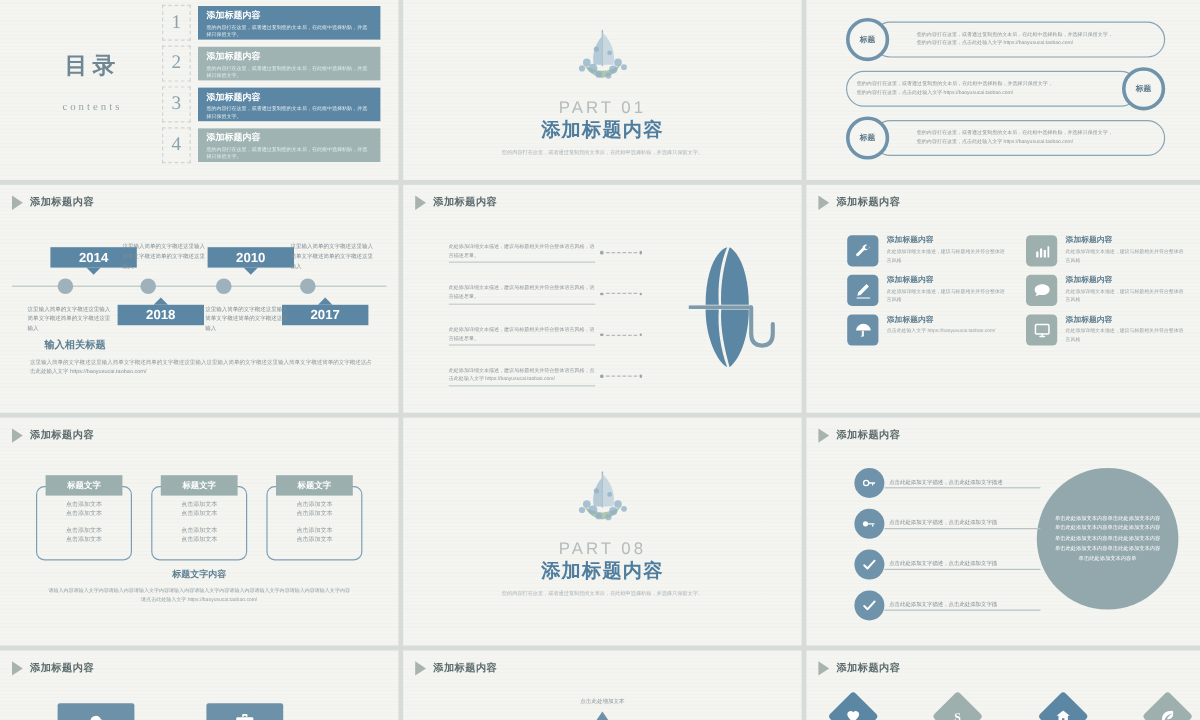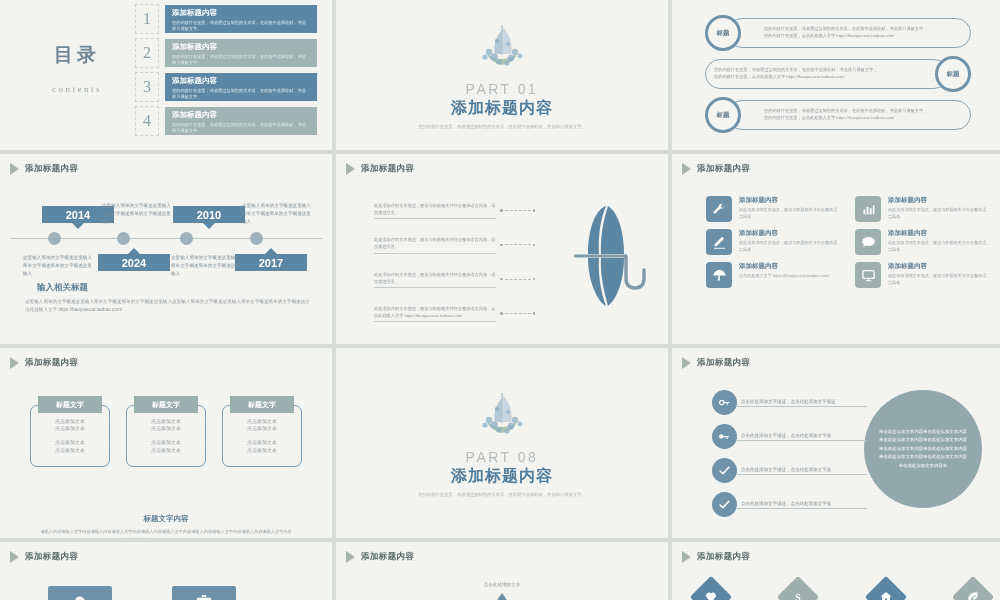--- a/index.html
+++ b/index.html
@@ -86,21 +86,21 @@
   .ig-tile{width:26px;height:26px;border-radius:4px;display:flex;align-items:center;justify-content:center;flex:0 0 auto;}
   .ig-t{font-size:6.5px;font-weight:bold;color:#5f7f92;}
   .ig-d{font-size:4.1px;color:#97a3a7;line-height:1.6;margin-top:2px;}
 
   
   .cards{position:absolute;left:30px;right:30px;top:48px;display:flex;justify-content:space-between;}
   .card{position:relative;width:80px;}
   .card-h{position:relative;width:64px;height:17px;margin:0 auto;background:#9bb0ae;color:#fff;font-size:7px;font-weight:bold;display:flex;align-items:center;justify-content:center;z-index:2;}
   .card-b{margin-top:-8px;height:62px;border:1.2px solid #7d9fb5;border-radius:7px;display:flex;flex-direction:column;align-items:center;justify-content:center;gap:6px;box-sizing:border-box;}
   .card-ln{font-size:5px;color:#8e9a9e;line-height:1.55;text-align:center;}
-  .c-foot{position:absolute;left:40px;right:40px;top:126px;text-align:center;margin-top:40px;}
+  .c-foot{position:absolute;left:40px;right:40px;top:126px;text-align:center;}
   .c-ft{font-size:7.5px;font-weight:bold;color:#5e7f92;}
   .c-fb{font-size:4.2px;color:#93a0a4;line-height:1.8;margin-top:4px;}
 
   
   .cl{position:absolute;left:40px;top:42px;display:flex;flex-direction:column;gap:9px;}
   .cl-i{display:flex;align-items:center;gap:0;}
   .cl-c{width:25px;height:25px;border-radius:50%;background:#6e93ab;display:flex;align-items:center;justify-content:center;flex:0 0 auto;z-index:2;}
   .cl-t{font-size:4.5px;color:#7e8c92;border-bottom:.8px solid #b7c3c5;padding:0 0 2px 4px;width:126px;}
   .bigc{position:absolute;right:22px;top:42px;width:118px;height:118px;border-radius:50%;background:#93a8ac;display:flex;align-items:center;justify-content:center;padding:14px;box-sizing:border-box;}
   .bigc-t{font-size:4.4px;color:#fff;line-height:1.9;text-align:center;}
@@ -219,21 +219,21 @@
     <div class="shead">
       <div class="tri"></div>
       <div class="txt">添加标题内容</div>
     </div>
     <div class="tl-line"></div>
     <div class="tl-dot" style="left:54px"></div>
     <div class="tl-dot" style="left:123px"></div>
     <div class="tl-dot" style="left:186px"></div>
     <div class="tl-dot" style="left:256px"></div>
     <div class="tl-yr up" style="left:67px">2014</div>
-    <div class="tl-yr dn" style="left:123px">2024</div>
+    <div class="tl-yr dn" style="left:123px">2018</div>
     <div class="tl-yr up" style="left:198px">2010</div>
     <div class="tl-yr dn" style="left:260px">2017</div>
     <div class="tl-tx up" style="left:102px">这里输入简单的文字概述这里输入简单文字概述简单的文字概述这里输入</div>
     <div class="tl-tx dn" style="left:23px">这里输入简单的文字概述这里输入简单文字概述简单的文字概述这里输入</div>
     <div class="tl-tx up" style="left:242px">这里输入简单的文字概述这里输入简单文字概述简单的文字概述这里输入</div>
     <div class="tl-tx dn" style="left:171px">这里输入简单的文字概述这里输入简单文字概述简单的文字概述这里输入</div>
     <div class="tl-foot">
       <div class="tl-ft">输入相关标题</div>
       <div class="tl-fb">这里输入简单的文字概述这里输入简单文字概述简单的文字概述这里输入这里输入简单的文字概述这里输入简单文字概述简单的文字概述这占击此处输入文字  https://baoyusucai.taobao.com/</div>
     </div>

